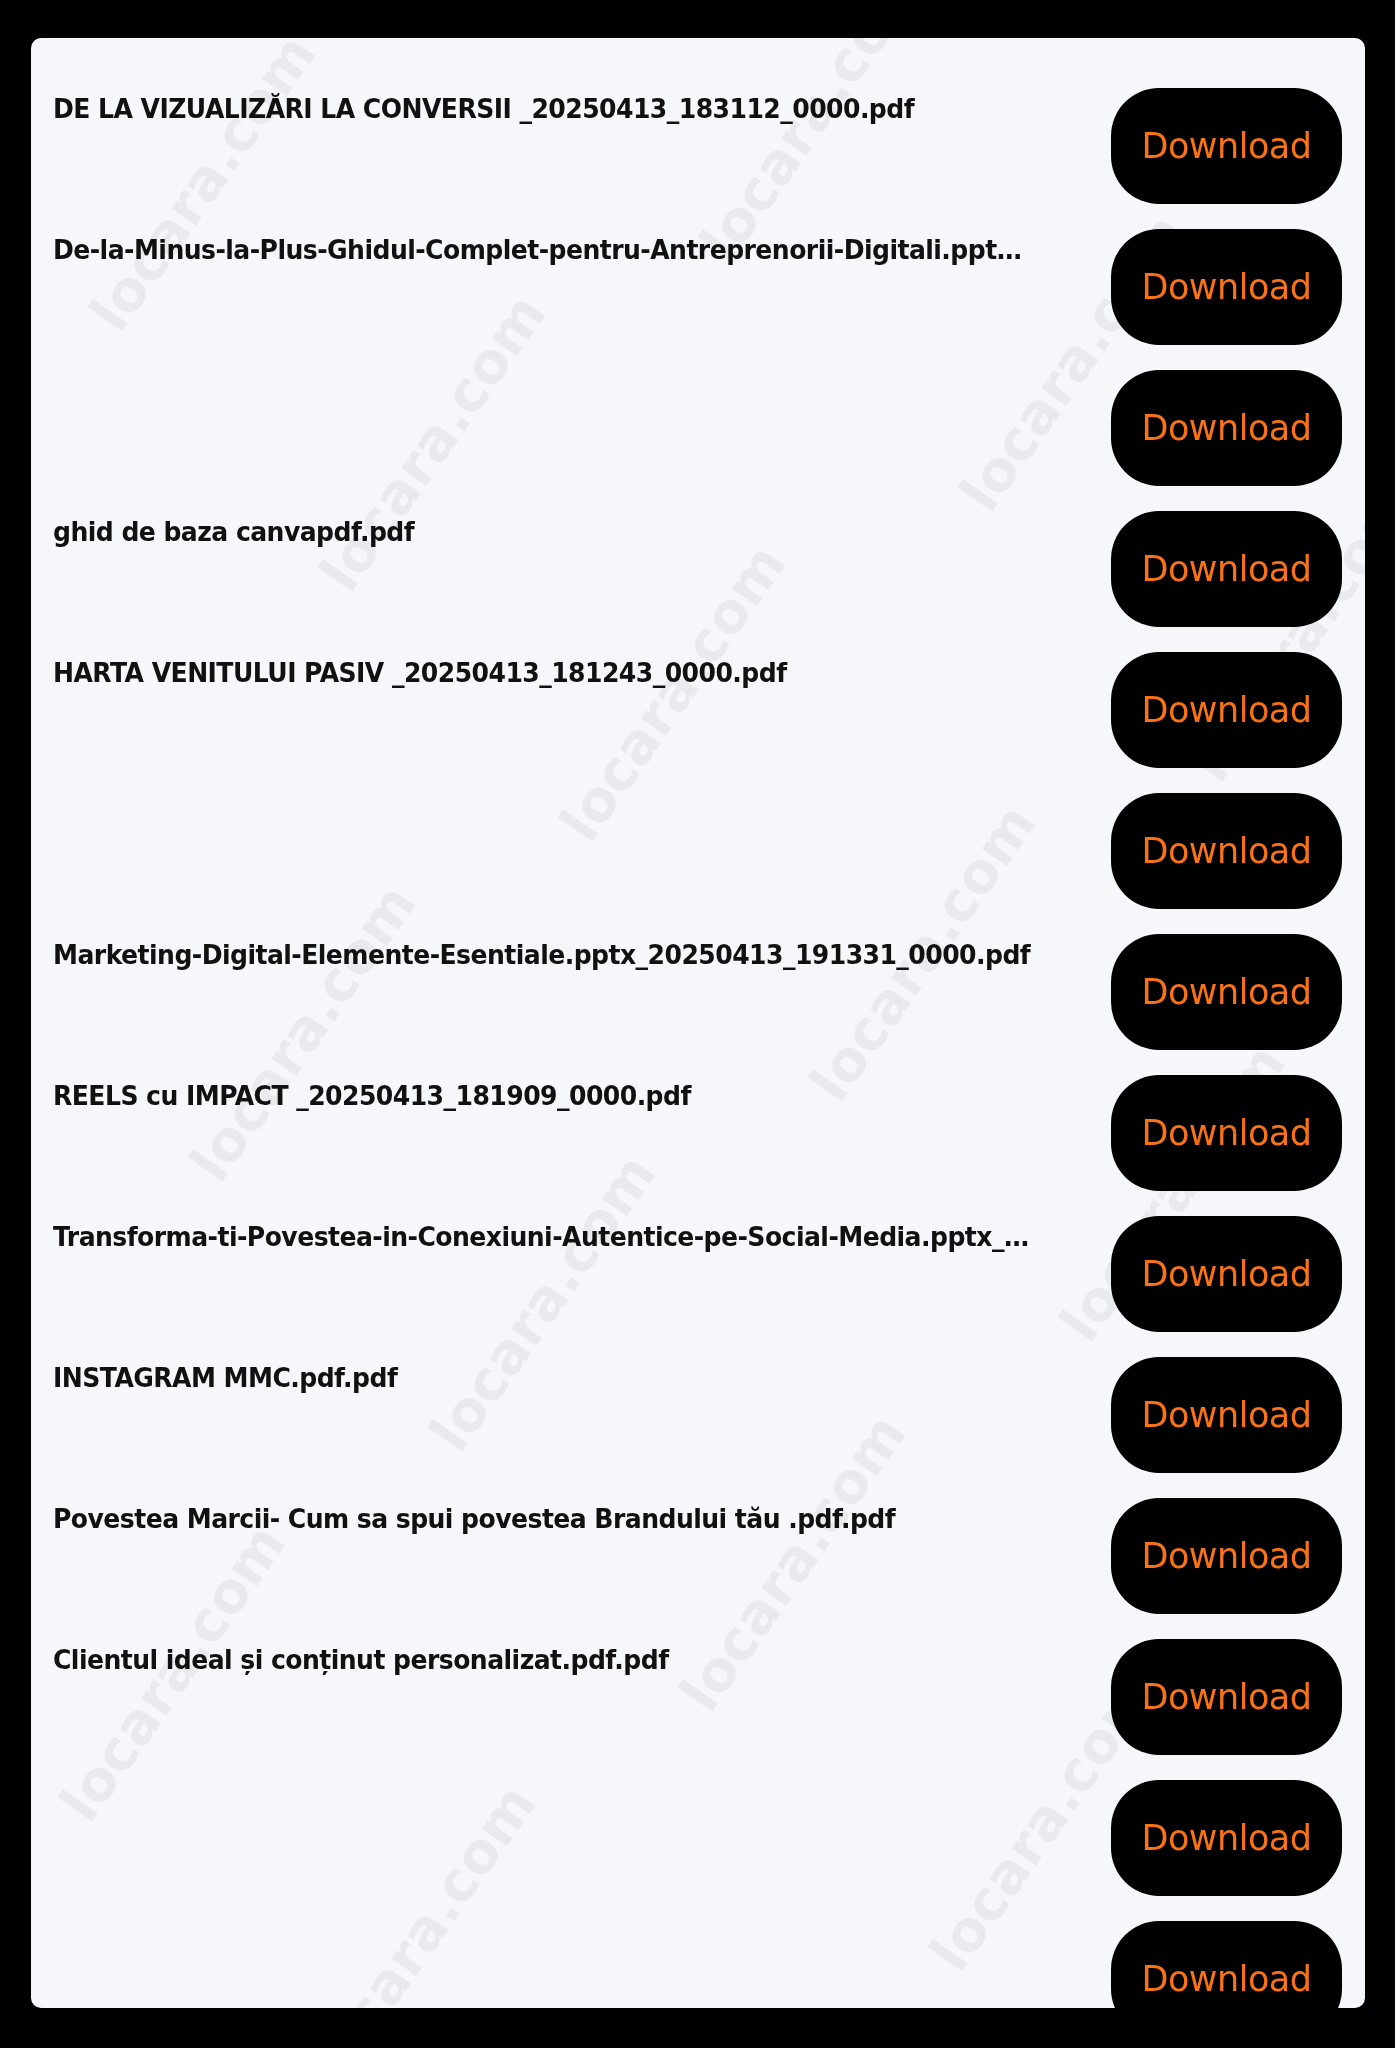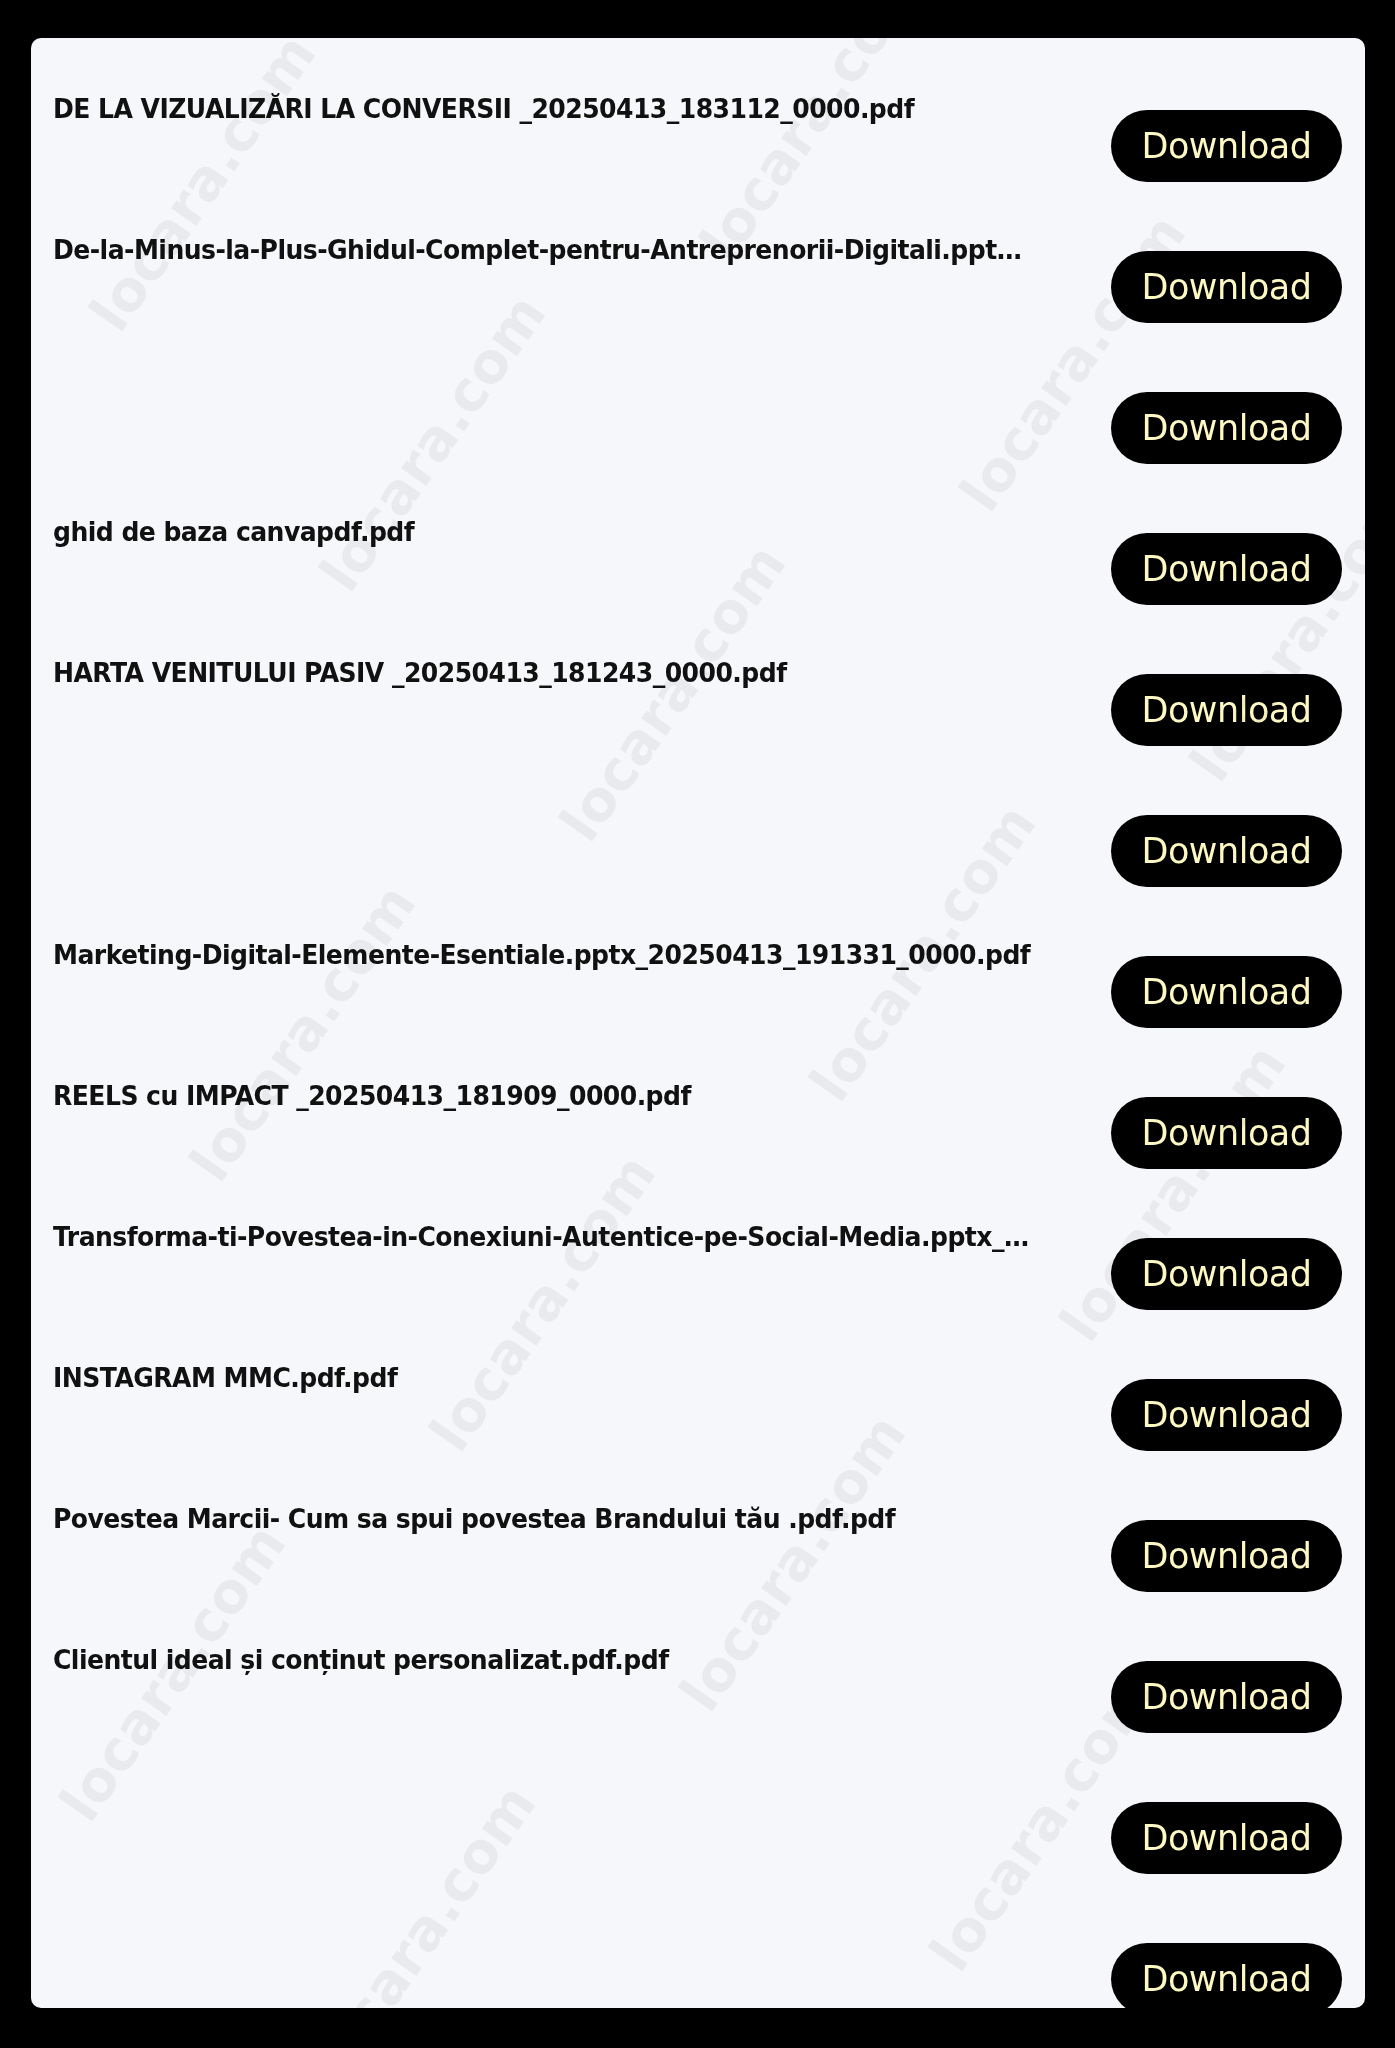--- a/index.html
+++ b/index.html
@@ -51,24 +51,24 @@
       width: 100%;
     }
     .name-wrap {
       flex: 1 1 auto;
       min-width: 0;
       overflow: hidden;
     }
     .dl-btn {
       flex: 0 0 auto;
       width: 231px;
-      height: 72px;
+      height: 116px;
       border-radius: 48px;
       background: #000000;
-      color: #fef9c3;
+      color: #f97316;
       border: none;
       font-family: "DejaVu Sans", "Liberation Sans", sans-serif;
       font-size: 35px;
       font-weight: normal;
       letter-spacing: -0.5px;
       display: flex;
       align-items: center;
       justify-content: center;
       cursor: pointer;
       margin-top: 74px;

